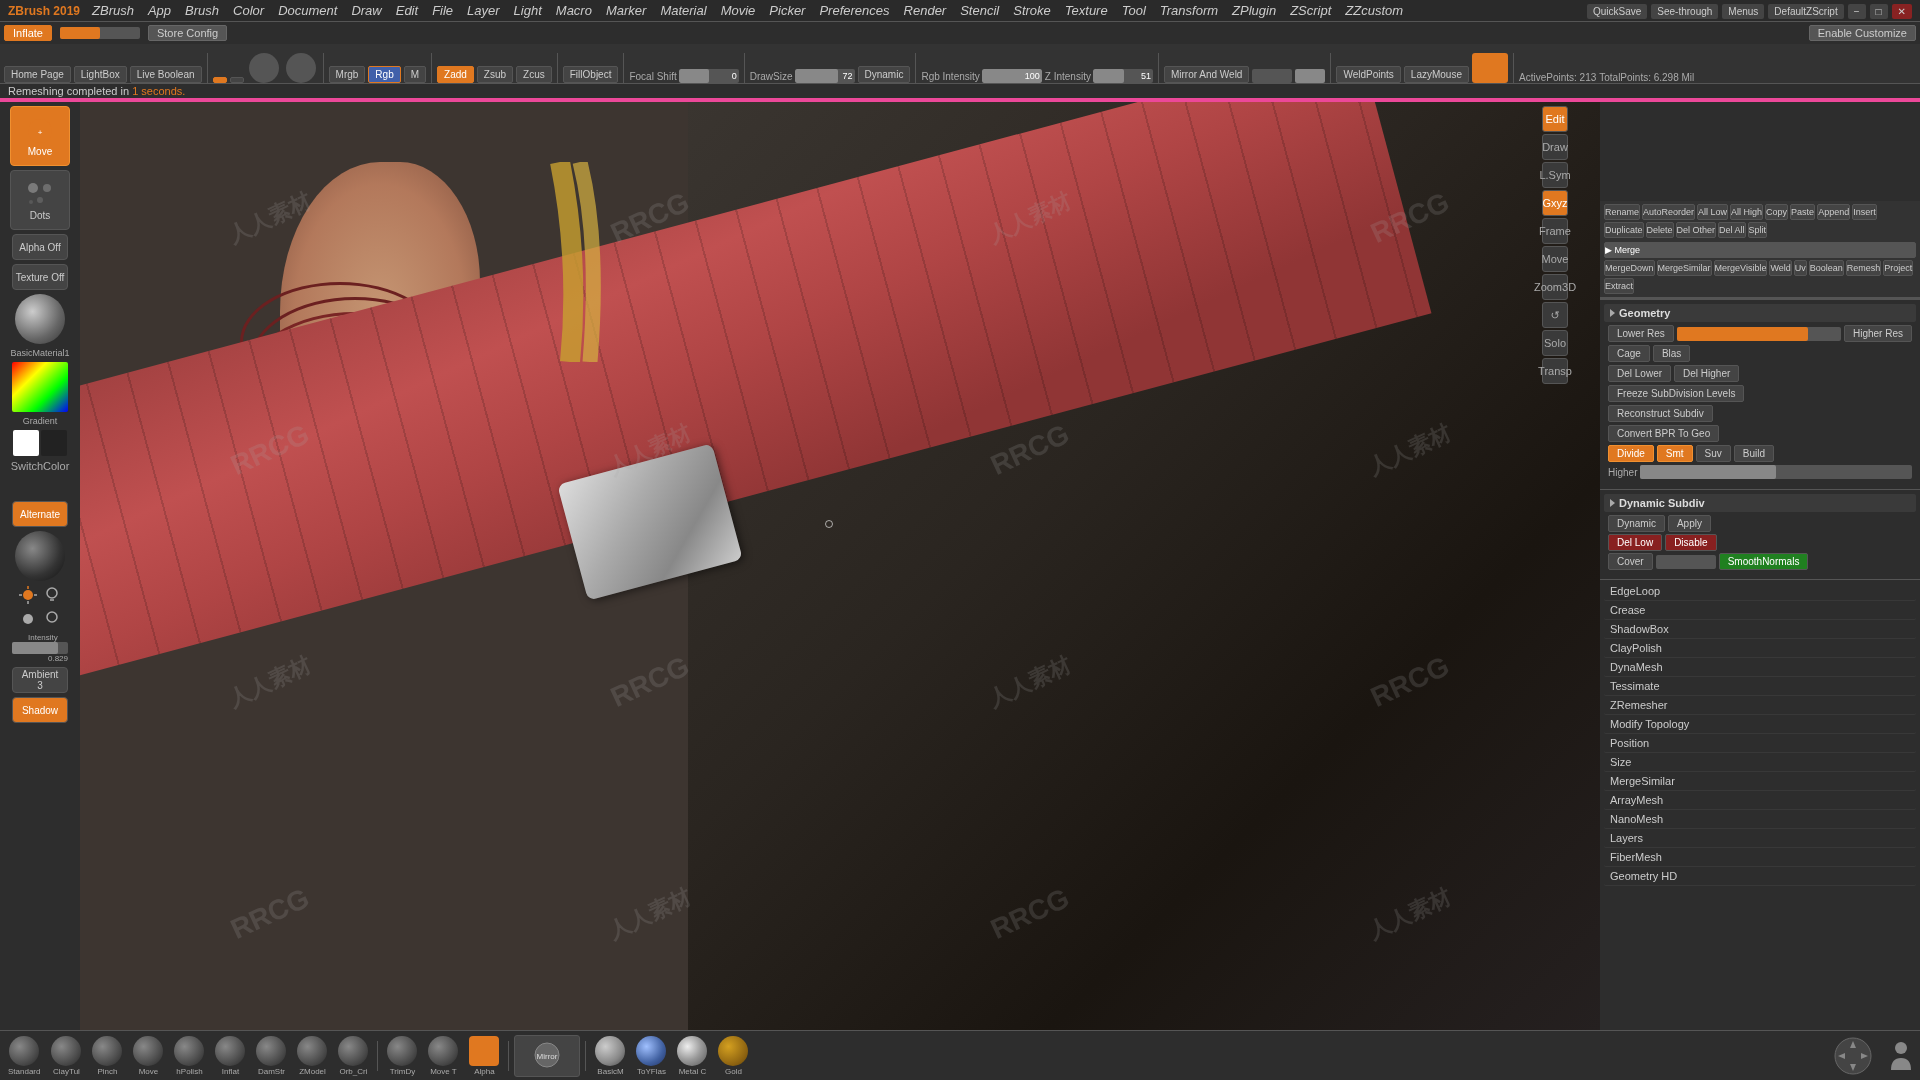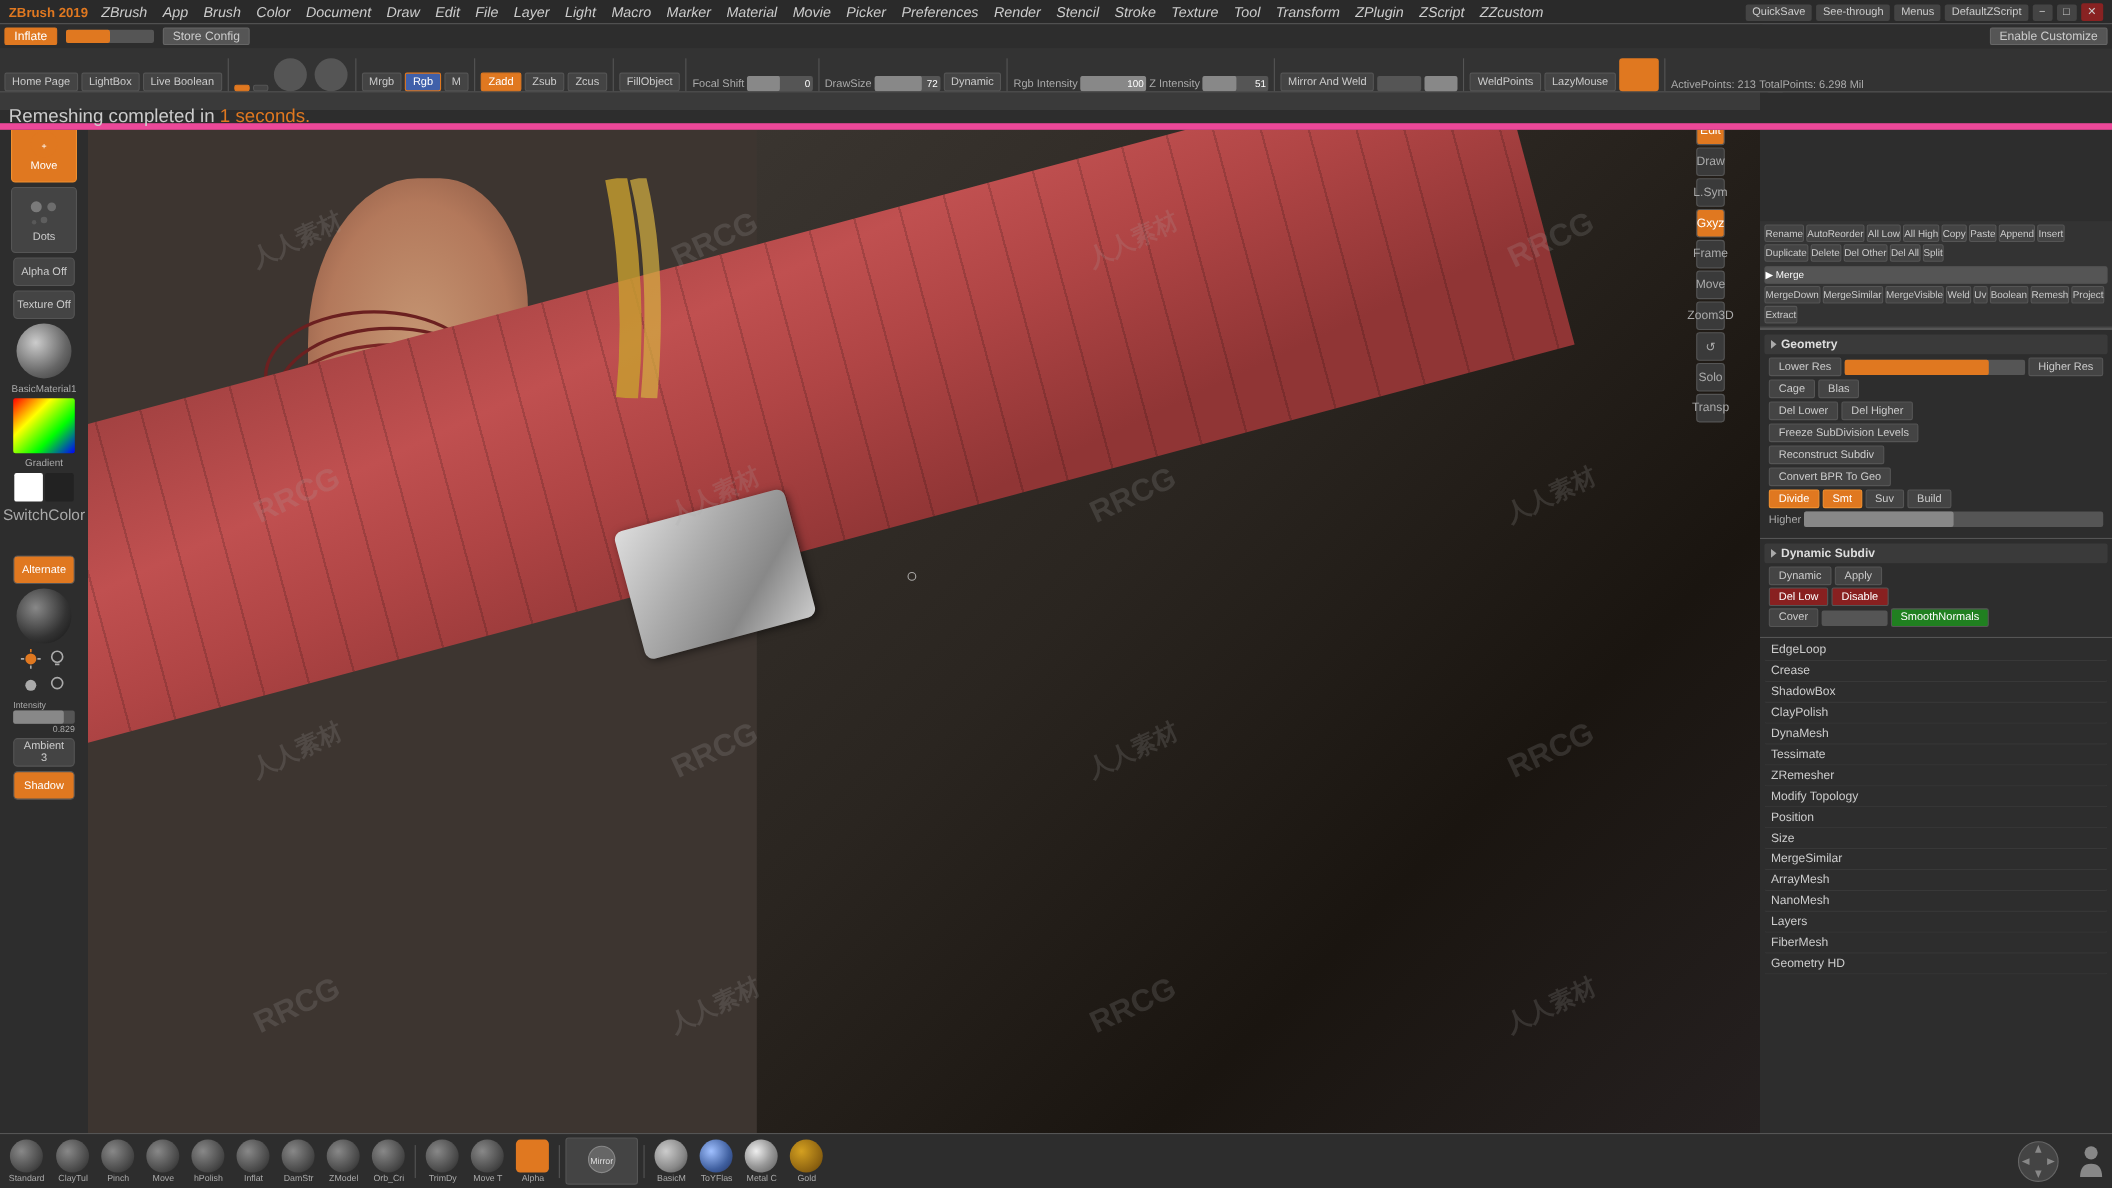--- a/index.html
+++ b/index.html
@@ -131,30 +131,30 @@
       right: 2px;
       top: 0;
       font-size: 9px;
       color: #fff;
       line-height: 14px;
     }
 
     
     #status-bar {
       position: absolute;
-      top: 100px; left: 0; right: 0;
+      top: 84px; left: 0; right: 0;
       height: 18px;
       background: #2d2d2d;
       display: flex;
       align-items: center;
       padding: 0 8px;
-      font-size: 17px;
+      font-size: 11px;
       color: #ccc;
       z-index: 98;
-      border-bottom: 6px solid #ec4899;
+      border-bottom: 4px solid #ec4899;
     }
     .status-highlight { color: #e07820; }
 
     
     #left-panel {
       position: absolute;
       top: 102px; left: 0;
       width: 80px;
       bottom: 50px;
       background: #2d2d2d;
@@ -802,21 +802,21 @@
 
   <div class="color-swatch"></div>
 
   <span style="font-size:9px;color:#aaa;">Gradient</span>
 
   <div class="switch-color-row">
     <div class="swatch-white"></div>
     <div class="swatch-black"></div>
   </div>
 
-  <span style="font-size:14px;color:#aaa;">SwitchColor</span>
+  <span style="font-size:11px;color:#aaa;">SwitchColor</span>
 
   <div class="left-tool-btn small" style="background:#e07820;color:#fff;width:56px;margin-top:25px;">
     <span>Alternate</span>
   </div>
 
   <div class="material-ball dark"></div>
 
   <div style="display:flex;gap:4px;align-items:center;">
     <svg width="20" height="20" viewBox="0 0 20 20">
       <circle cx="10" cy="10" r="5" fill="#e07820"></circle>
@@ -833,21 +833,21 @@
   <div style="display:flex;gap:4px;align-items:center;">
     <svg width="20" height="20" viewBox="0 0 20 20">
       <circle cx="10" cy="10" r="5" fill="#aaa"></circle>
     </svg>
     <svg width="20" height="20" viewBox="0 0 20 20">
       <circle cx="10" cy="8" r="5" fill="none" stroke="#aaa" stroke-width="1.5"></circle>
     </svg>
   </div>
 
   <div style="width:56px;">
-    <div style="font-size:8px;color:#aaa;">Intensity</div>
+    <div style="font-size:8px;color:#aaa;margin-left:16px;">Intensity</div>
     <div style="width:56px;height:12px;background:#555;border-radius:2px;position:relative;">
       <div style="width:83%;height:100%;background:#888;border-radius:2px;"></div>
     </div>
     <div style="font-size:8px;color:#aaa;text-align:right;">0.829</div>
   </div>
 
   <div class="left-tool-btn small" style="width:56px;">
     <span>Ambient</span>
     <span>3</span>
   </div>

